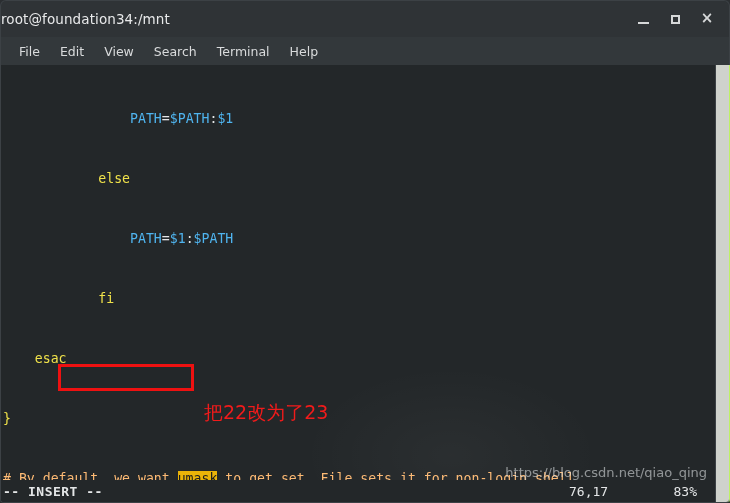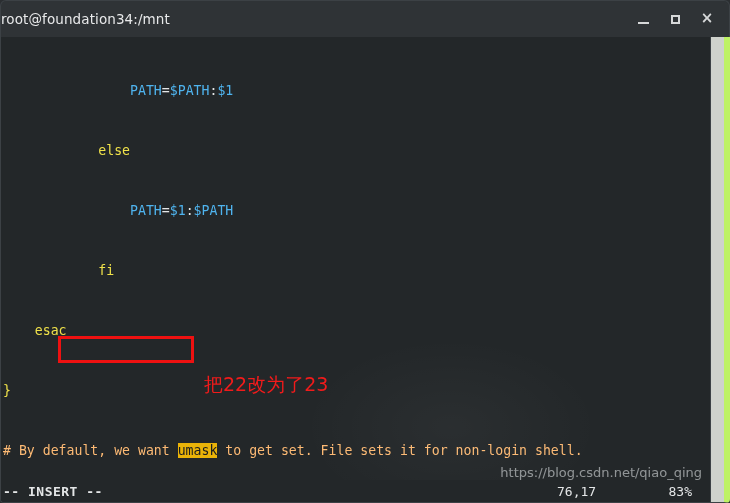--- a/index.html
+++ b/index.html
@@ -108,21 +108,21 @@
     cursor: default;
     white-space: nowrap;
   }
 
   
   #terminal-wrap {
     flex: 1;
     position: relative;
     background: #232729;
     border-left: 1px solid #3c4145;
-    border-right: 6px solid #bef264;
+    border-right: 1px solid #bef264;
     border-bottom: 1px solid #3c4145;
     border-radius: 0 0 4px 4px;
     overflow: hidden;
     display: flex;
     justify-content: flex-end;
   }
   #terminal {
     flex: 1;
     position: relative;
     padding: 4px 0 0 0;
@@ -199,21 +199,21 @@
     font-size: 13px;
     color: #e4e6e7;
   }
   #status-mode {
     padding-left: 2px;
     font-weight: bold;
     letter-spacing: 0.5px;
   }
   #status-pos {
     position: absolute;
-    left: 556px;
+    left: 568px;
     color: #e4e6e7;
   }
   #status-pct {
     position: absolute;
     right: 18px;
     color: #e4e6e7;
   }
 
   
   #watermark {
@@ -251,20 +251,28 @@
         </div>
       <div class="win-btn">
           <span class="sq"></span>
         </div>
       <div class="win-btn">
           <span class="xg">×</span>
         </div>
     </div>
   </div>
 
+  <div id="menubar">
+    <div class="menu-item">File</div>
+    <div class="menu-item">Edit</div>
+    <div class="menu-item">View</div>
+    <div class="menu-item">Search</div>
+    <div class="menu-item">Terminal</div>
+    <div class="menu-item">Help</div>
+  </div>
 
   <div id="terminal-wrap">
     <div id="terminal">
 
       <div id="watermark-big"></div>
 
       <div id="codearea">
         <div class="line"><span class="c-txt">                </span><span class="c-var">PATH</span><span class="c-txt">=</span><span class="c-var">$PATH</span><span class="c-txt">:</span><span class="c-var">$1</span></div>
         <div class="line"><span class="c-txt">            </span><span class="c-key">else</span></div>
         <div class="line"><span class="c-txt">                </span><span class="c-var">PATH</span><span class="c-txt">=</span><span class="c-var">$1</span><span class="c-txt">:</span><span class="c-var">$PATH</span></div>

